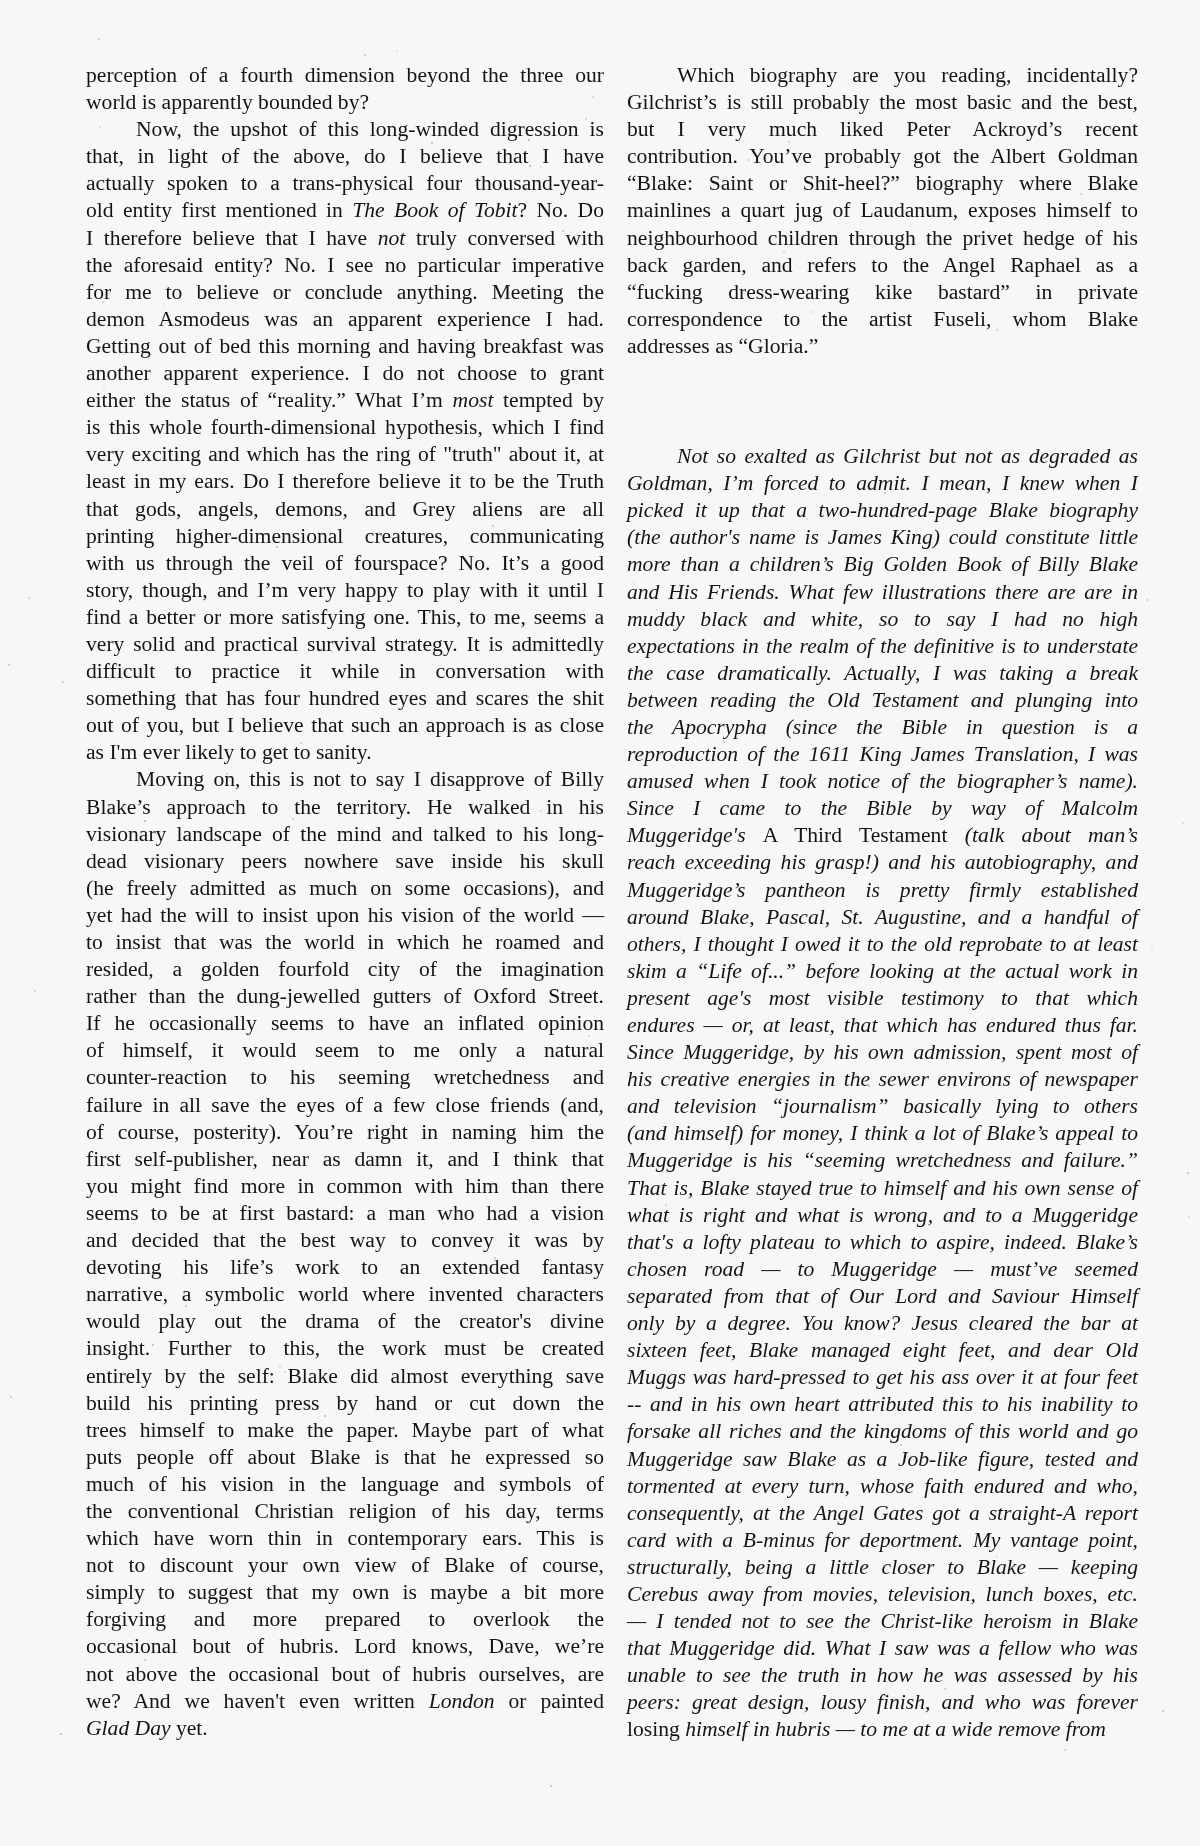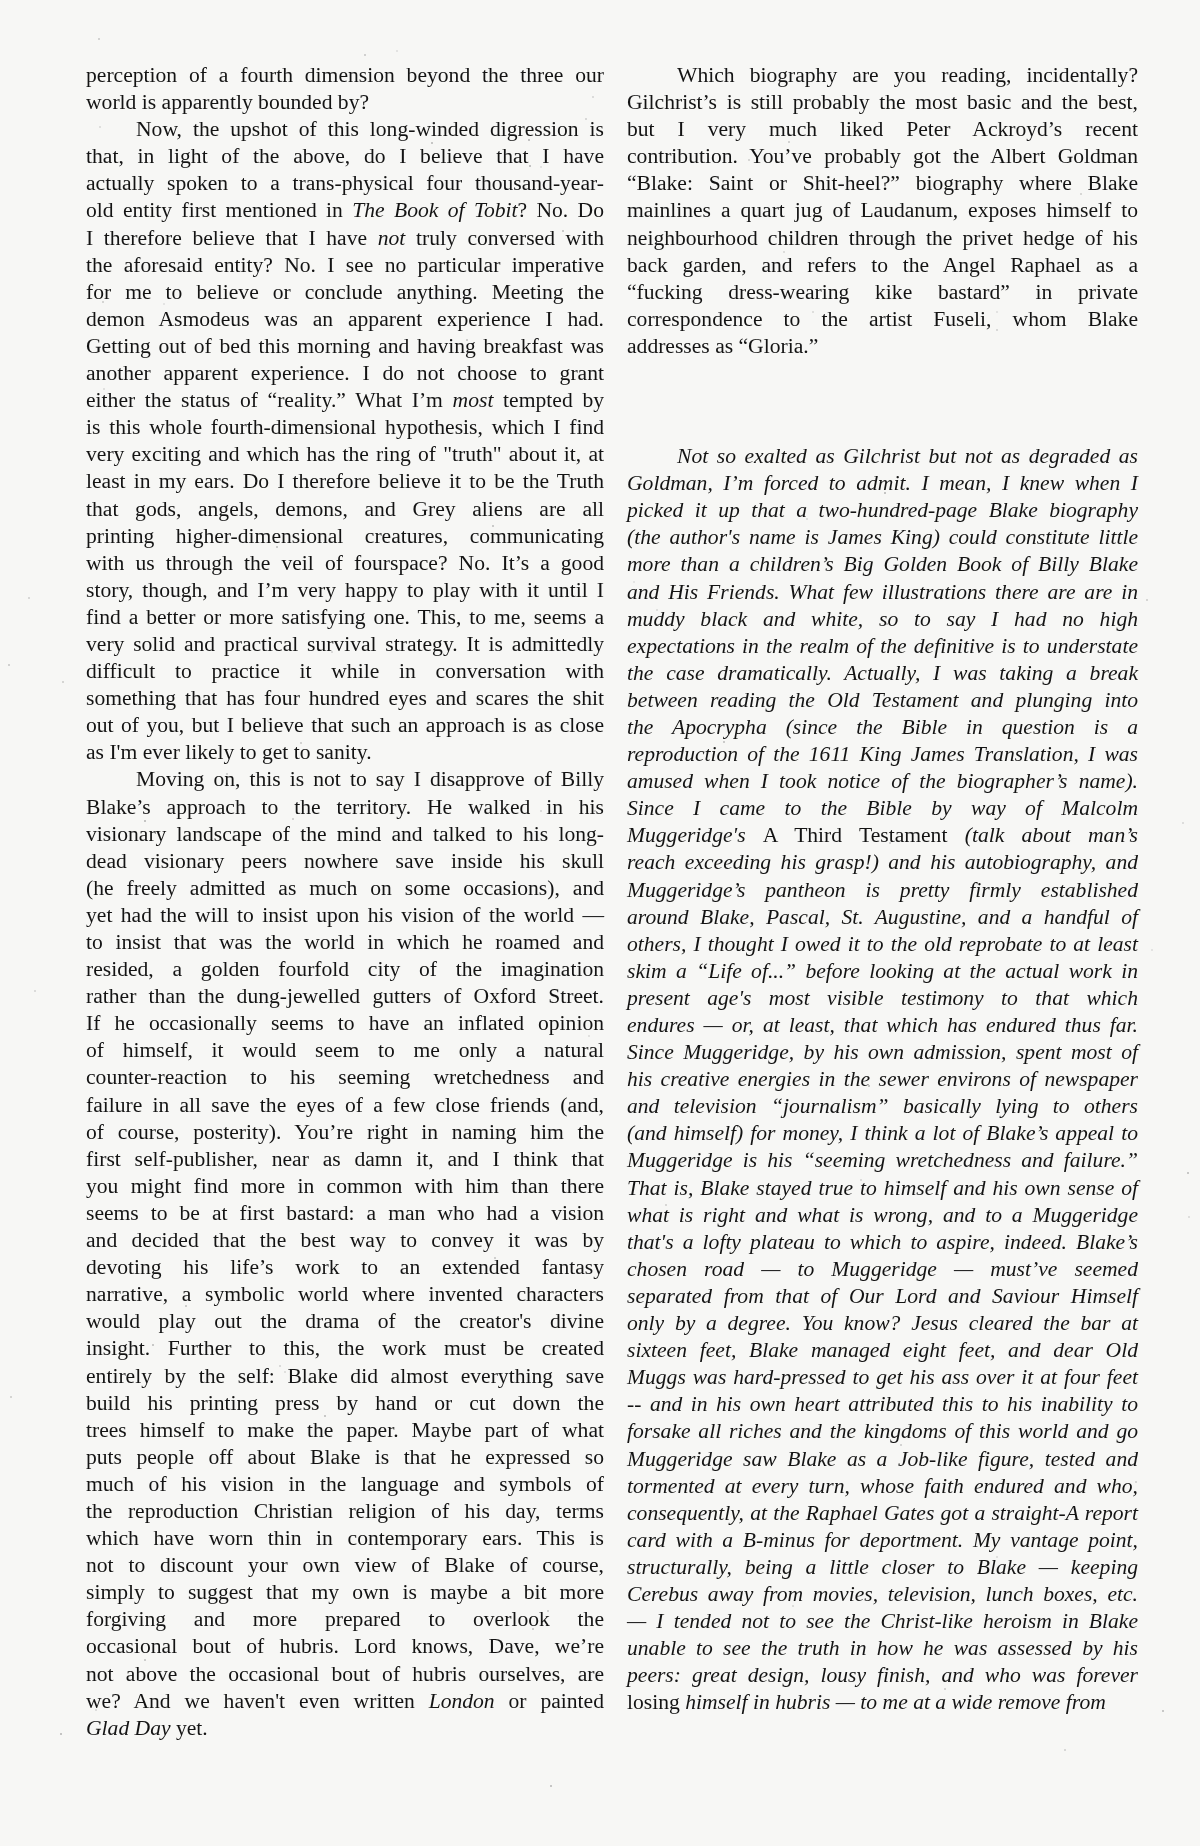--- a/index.html
+++ b/index.html
@@ -88,21 +88,21 @@
         <span class="ln"><span>and decided that the best way to convey it was by</span></span>
         <span class="ln"><span>devoting his life’s work to an extended fantasy</span></span>
         <span class="ln"><span>narrative, a symbolic world where invented characters</span></span>
         <span class="ln"><span>would play out the drama of the creator's divine</span></span>
         <span class="ln"><span>insight. Further to this, the work must be created</span></span>
         <span class="ln"><span>entirely by the self: Blake did almost everything save</span></span>
         <span class="ln"><span>build his printing press by hand or cut down the</span></span>
         <span class="ln"><span>trees himself to make the paper. Maybe part of what</span></span>
         <span class="ln"><span>puts people off about Blake is that he expressed so</span></span>
         <span class="ln"><span>much of his vision in the language and symbols of</span></span>
-        <span class="ln"><span>the reproduction Christian religion of his day, terms</span></span>
+        <span class="ln"><span>the conventional Christian religion of his day, terms</span></span>
         <span class="ln"><span>which have worn thin in contemporary ears. This is</span></span>
         <span class="ln"><span>not to discount your own view of Blake of course,</span></span>
         <span class="ln"><span>simply to suggest that my own is maybe a bit more</span></span>
         <span class="ln"><span>forgiving and more prepared to overlook the</span></span>
         <span class="ln"><span>occasional bout of hubris. Lord knows, Dave, we’re</span></span>
         <span class="ln"><span>not above the occasional bout of hubris ourselves, are</span></span>
         <span class="ln"><span>we? And we haven't even written </span><span class="it">London</span><span> or painted</span></span>
         <span class="ln last"><span></span><span class="it">Glad Day</span><span> yet.</span></span>
       </p>
     </div>
@@ -154,25 +154,26 @@
         <span class="ln"><span>that's a lofty plateau to which to aspire, indeed. Blake’s</span></span>
         <span class="ln"><span>chosen road — to Muggeridge — must’ve seemed</span></span>
         <span class="ln"><span>separated from that of Our Lord and Saviour Himself</span></span>
         <span class="ln"><span>only by a degree. You know? Jesus cleared the bar at</span></span>
         <span class="ln"><span>sixteen feet, Blake managed eight feet, and dear Old</span></span>
         <span class="ln"><span>Muggs was hard-pressed to get his ass over it at four feet</span></span>
         <span class="ln"><span>-- and in his own heart attributed this to his inability to</span></span>
         <span class="ln"><span>forsake all riches and the kingdoms of this world and go</span></span>
         <span class="ln"><span>Muggeridge saw Blake as a Job-like figure, tested and</span></span>
         <span class="ln"><span>tormented at every turn, whose faith endured and who,</span></span>
-        <span class="ln"><span>consequently, at the Raphael Gates got a straight-A report</span></span>
+        <span class="ln"><span>consequently, at the Angel Gates got a straight-A report</span></span>
         <span class="ln"><span>card with a B-minus for deportment. My vantage point,</span></span>
         <span class="ln"><span>structurally, being a little closer to Blake — keeping</span></span>
         <span class="ln"><span>Cerebus away from movies, television, lunch boxes, etc.</span></span>
         <span class="ln"><span>— I tended not to see the Christ-like heroism in Blake</span></span>
+        <span class="ln"><span>that Muggeridge did. What I saw was a fellow who was</span></span>
         <span class="ln"><span>unable to see the truth in how he was assessed by his</span></span>
         <span class="ln"><span>peers: great design, lousy finish, and who was forever</span></span>
         <span class="ln last"><span></span><span class="rm">losing</span><span> himself in hubris — to me at a wide remove from</span></span>
       </p>
     </div>
   <div id="specks">
       <div class="speck" style="left: 588px; top: 1035px; opacity: 0.31;"></div>
       <div class="speck" style="left: 292px; top: 818px; opacity: 0.5;"></div>
       <div class="speck" style="left: 94px; top: 1622px; opacity: 0.54;"></div>
       <div class="speck" style="left: 492px; top: 525px; opacity: 0.64;"></div>

